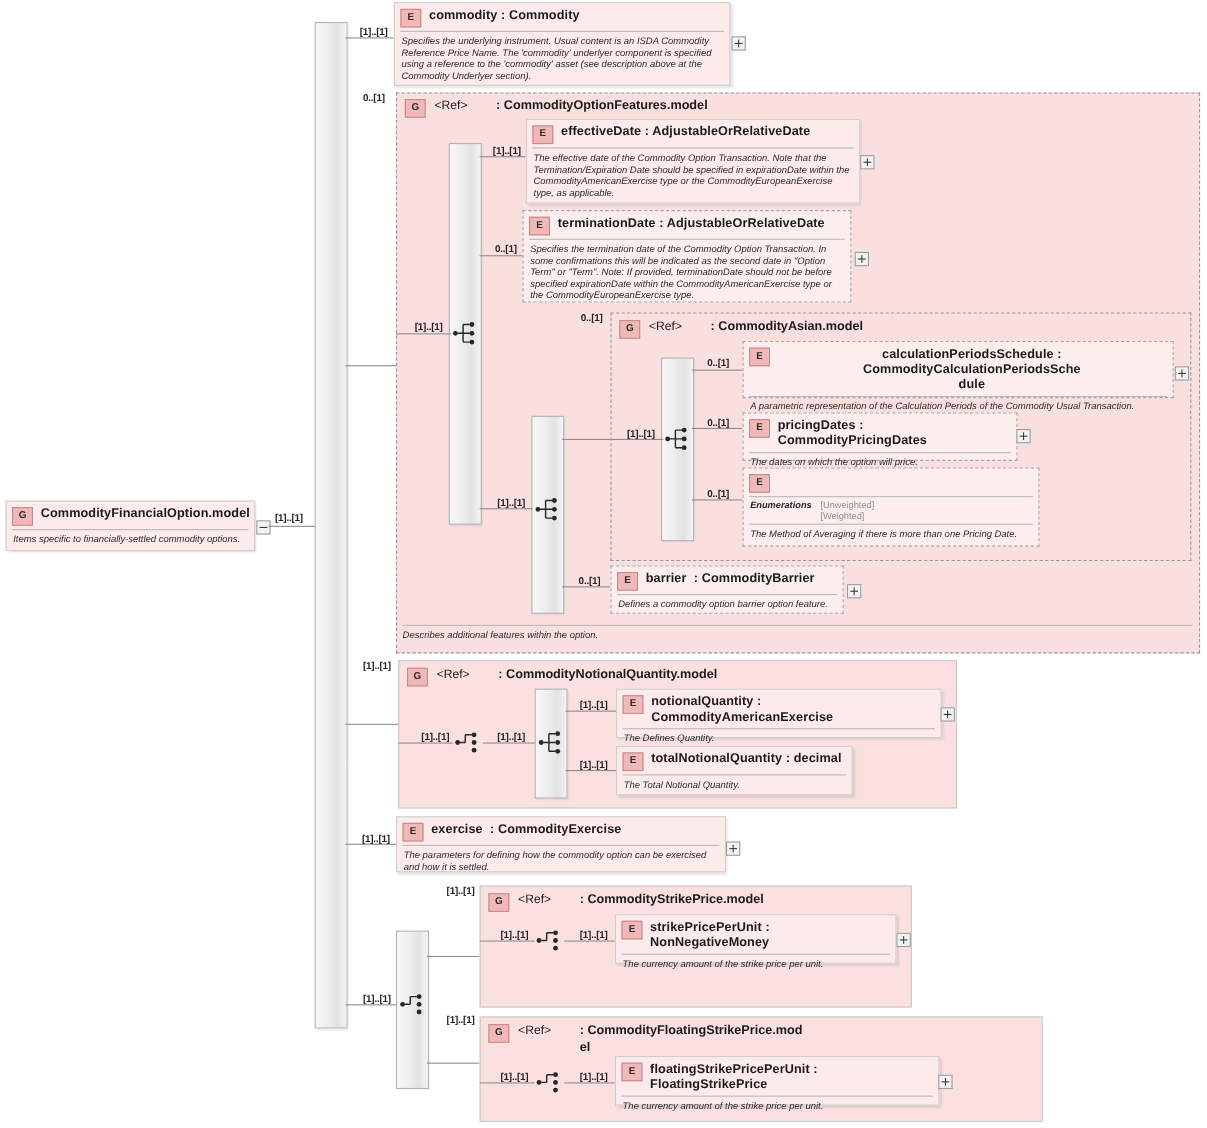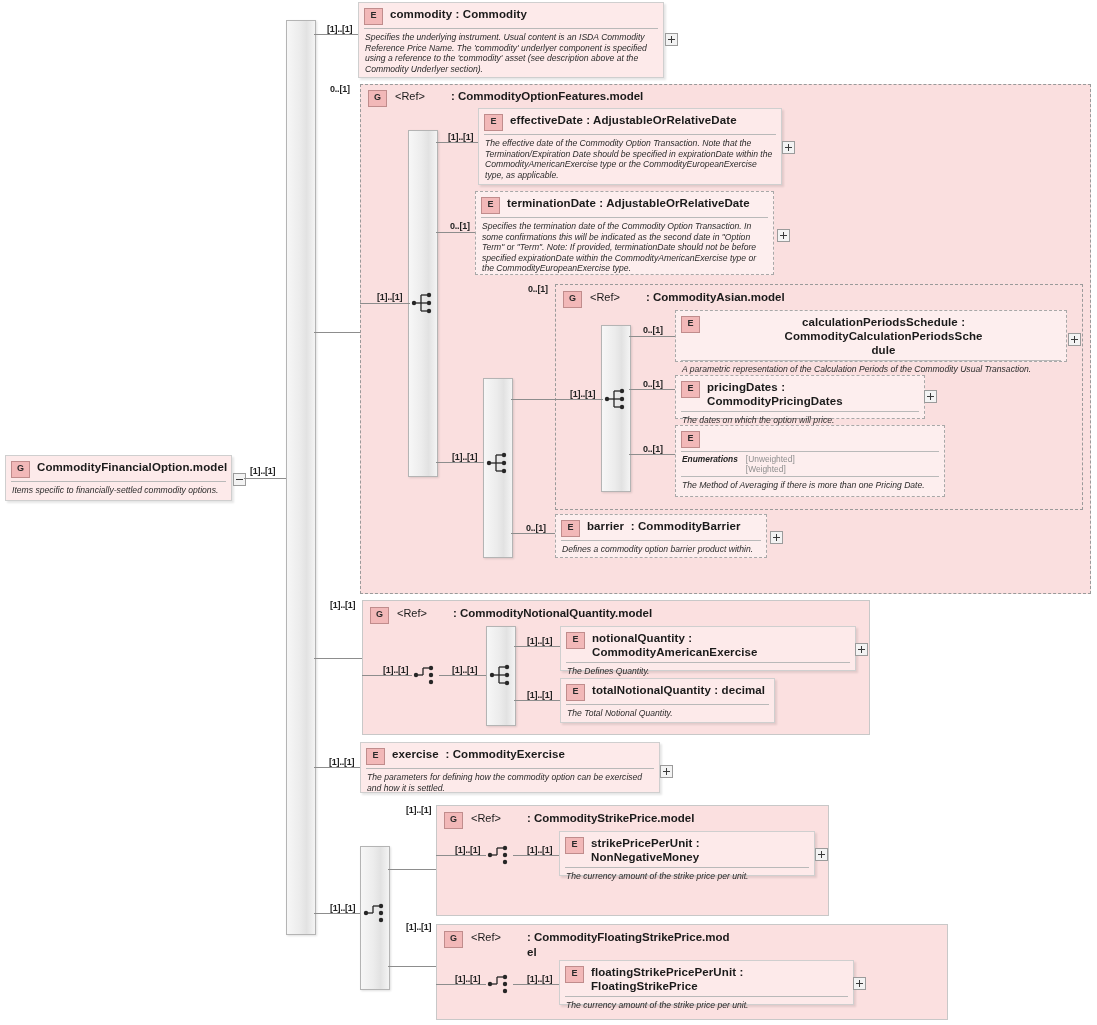--- a/index.html
+++ b/index.html
@@ -224,20 +224,24 @@
   <div class="card" style="left:330px;top:84px;">0..[1]</div>
 
   <div class="abs grp dashed" style="left:360px;top:84px;width:731px;height:510px;"></div>
 
   <div class="ghdr abs" style="left:360px;top:84px;width:500px;">
     <span class="badge">G</span>
     <span class="ref">&lt;Ref&gt;</span>
     <span class="gname">: CommodityOptionFeatures.model</span>
   </div>
 
+  <div class="gfoot" style="left:366px;top:568px;width:718px;">
+    <div class="ln"></div>
+    <div class="tx">Describes additional features within the option.</div>
+  </div>
 
   <div class="bar" style="left:408px;top:130px;width:28px;height:345px;"></div>
   <div class="hline" style="left:360px;top:303px;width:50px;"></div>
   <div class="card" style="left:377px;top:292px;">[1]..[1]</div>
   <div class="conn" style="left:411px;top:290px;">
     <svg width="26" height="26" viewBox="0 0 26 26">
       <circle cx="3" cy="13" r="2.2" fill="#262626"></circle>
       <line x1="5" y1="13" x2="10" y2="13" stroke="#262626" stroke-width="1.3"></line>
       <line x1="10" y1="5" x2="10" y2="21" stroke="#262626" stroke-width="1.3"></line>
       <line x1="10" y1="5" x2="16" y2="5" stroke="#262626" stroke-width="1.3"></line>
@@ -358,21 +362,21 @@
   </div>
 
   <div class="hline" style="left:511px;top:533px;width:44px;"></div>
   <div class="card" style="left:526px;top:523px;">0..[1]</div>
   <div class="abs node dashedn" style="left:555px;top:514px;width:212px;height:44px;">
     <div class="node-hdr">
       <span class="badge">E</span>
       <span class="node-title">barrier  : CommodityBarrier</span>
     </div>
     <div class="node-sep"></div>
-    <div class="node-doc">Defines a commodity option barrier product within.</div>
+    <div class="node-doc">Defines a commodity option barrier option feature.</div>
   </div>
   <div class="exp plus" style="left:770px;top:531px;"></div>
 
   <div class="hline" style="left:314px;top:658px;width:48px;"></div>
   <div class="card" style="left:330px;top:600px;">[1]..[1]</div>
   <div class="abs grp solid" style="left:362px;top:600px;width:508px;height:135px;"></div>
   <div class="ghdr abs" style="left:362px;top:601px;width:460px;">
     <span class="badge">G</span>
     <span class="ref">&lt;Ref&gt;</span>
     <span class="gname">: CommodityNotionalQuantity.model</span>

